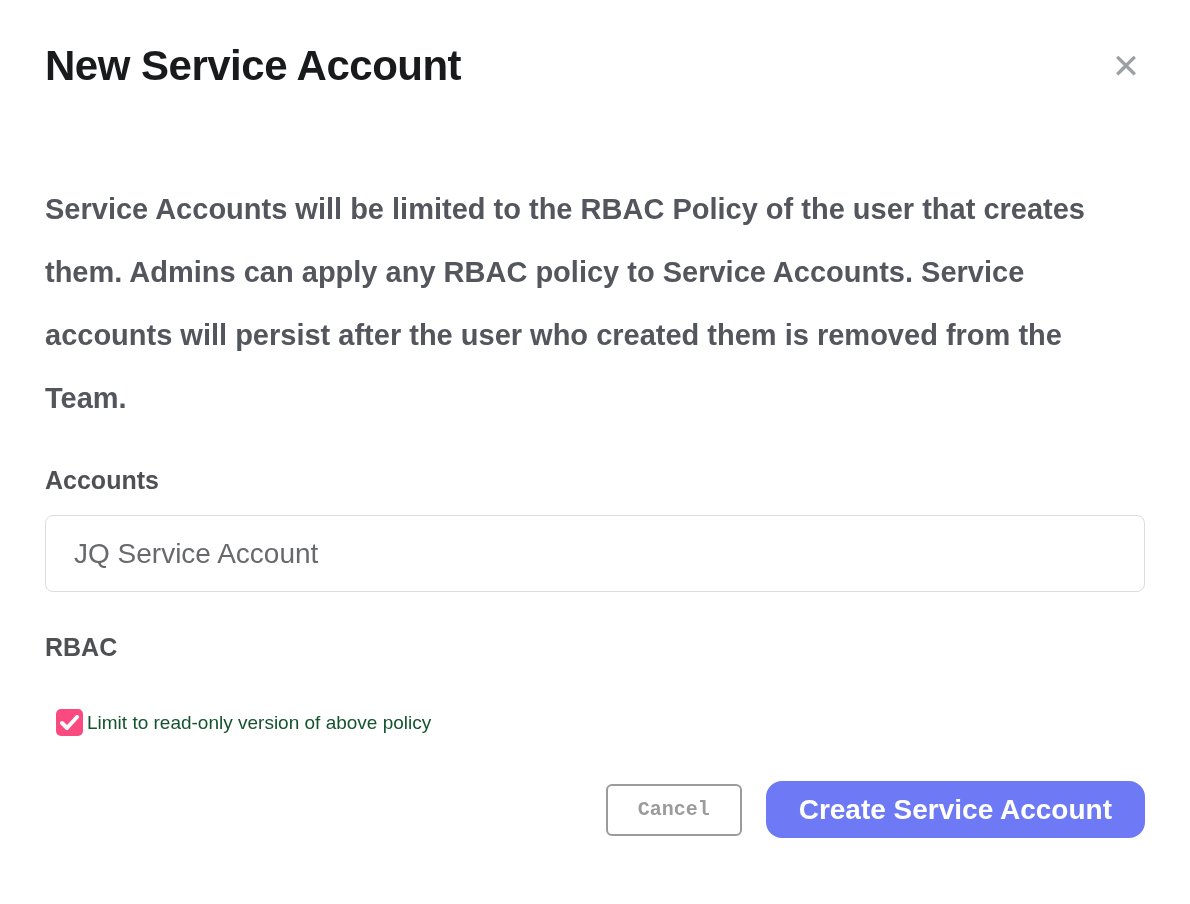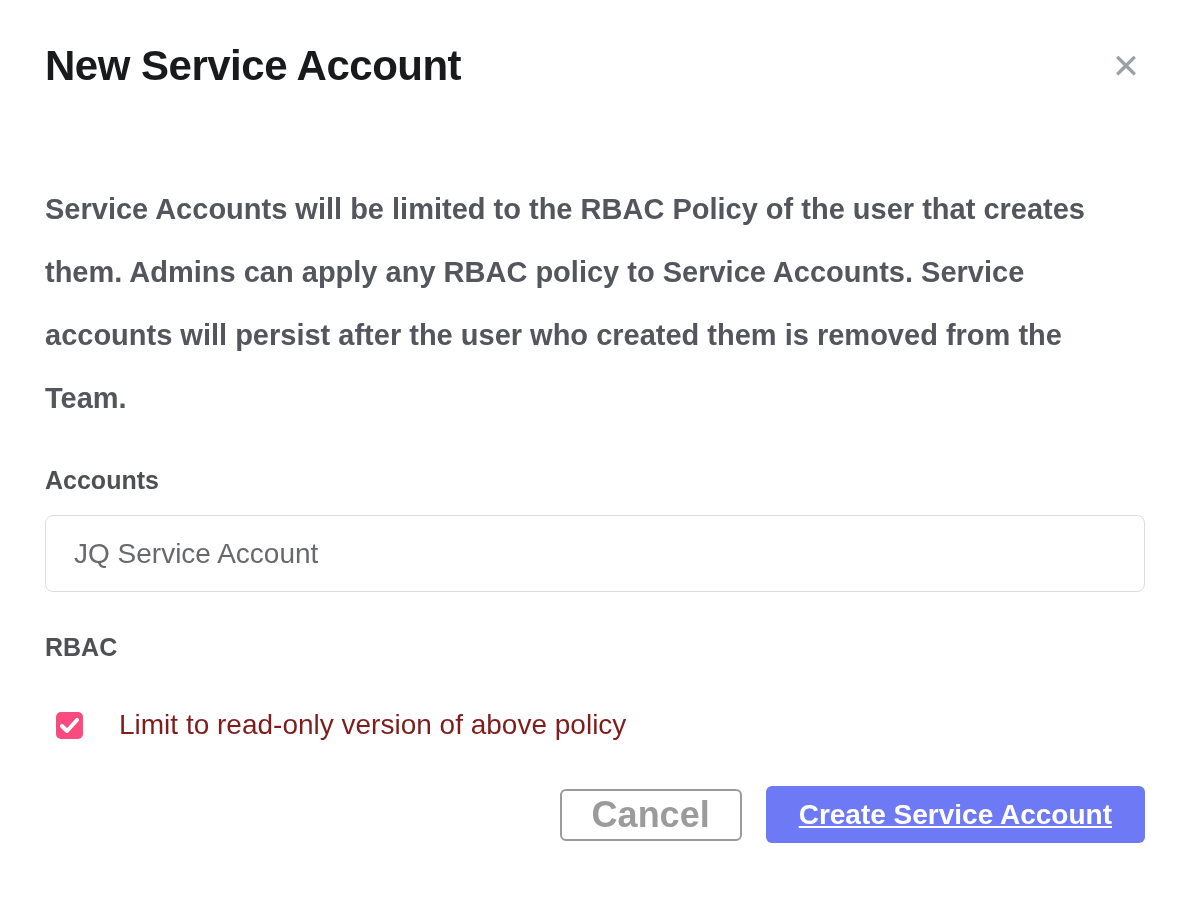--- a/index.html
+++ b/index.html
@@ -102,56 +102,55 @@
   .checkbox-box {
     width: 27px; height: 27px;
     border-radius: 5px;
     background: #fa4a80;
     display: flex;
     align-items: center;
     justify-content: center;
     flex: 0 0 auto;
   }
   .checkbox-label {
-    margin-left: 36px;
-    font-size: 28px;
-    color: #7f1d1d;
+    margin-left: 4px;
+    font-size: 19px;
+    color: #14532d;
   }
   .actions-row {
     margin-top: 45px;
     width: 1100px;
     display: flex;
     justify-content: flex-end;
     align-items: center;
     gap: 24px;
   }
   .cancel-btn {
     height: 52px;
     padding: 0 30px;
     background: #ffffff;
     border: 2px solid #9b9b9b;
     border-radius: 6px;
-    font-family: Liberation Sans, sans-serif;
-    font-size: 36px;
+    font-family: Liberation Mono, monospace;
+    font-size: 20px;
     font-weight: 700;
     color: #9b9b9b;
     cursor: pointer;
   }
   .create-btn {
     height: 57px;
     padding: 0 33px;
     background: #6e7af5;
     border: none;
-    border-radius: 6px;
+    border-radius: 16px;
     font-family: "Liberation Sans", sans-serif;
     font-size: 28px;
     font-weight: 700;
     color: #ffffff;
     cursor: pointer;
-    text-decoration: underline;
   }
 </style>
 </head>
 <body>
 
 <div class="modal">
 
   <h1 class="modal-title">New Service Account</h1>
 
   <button class="close-btn">✕</button>

